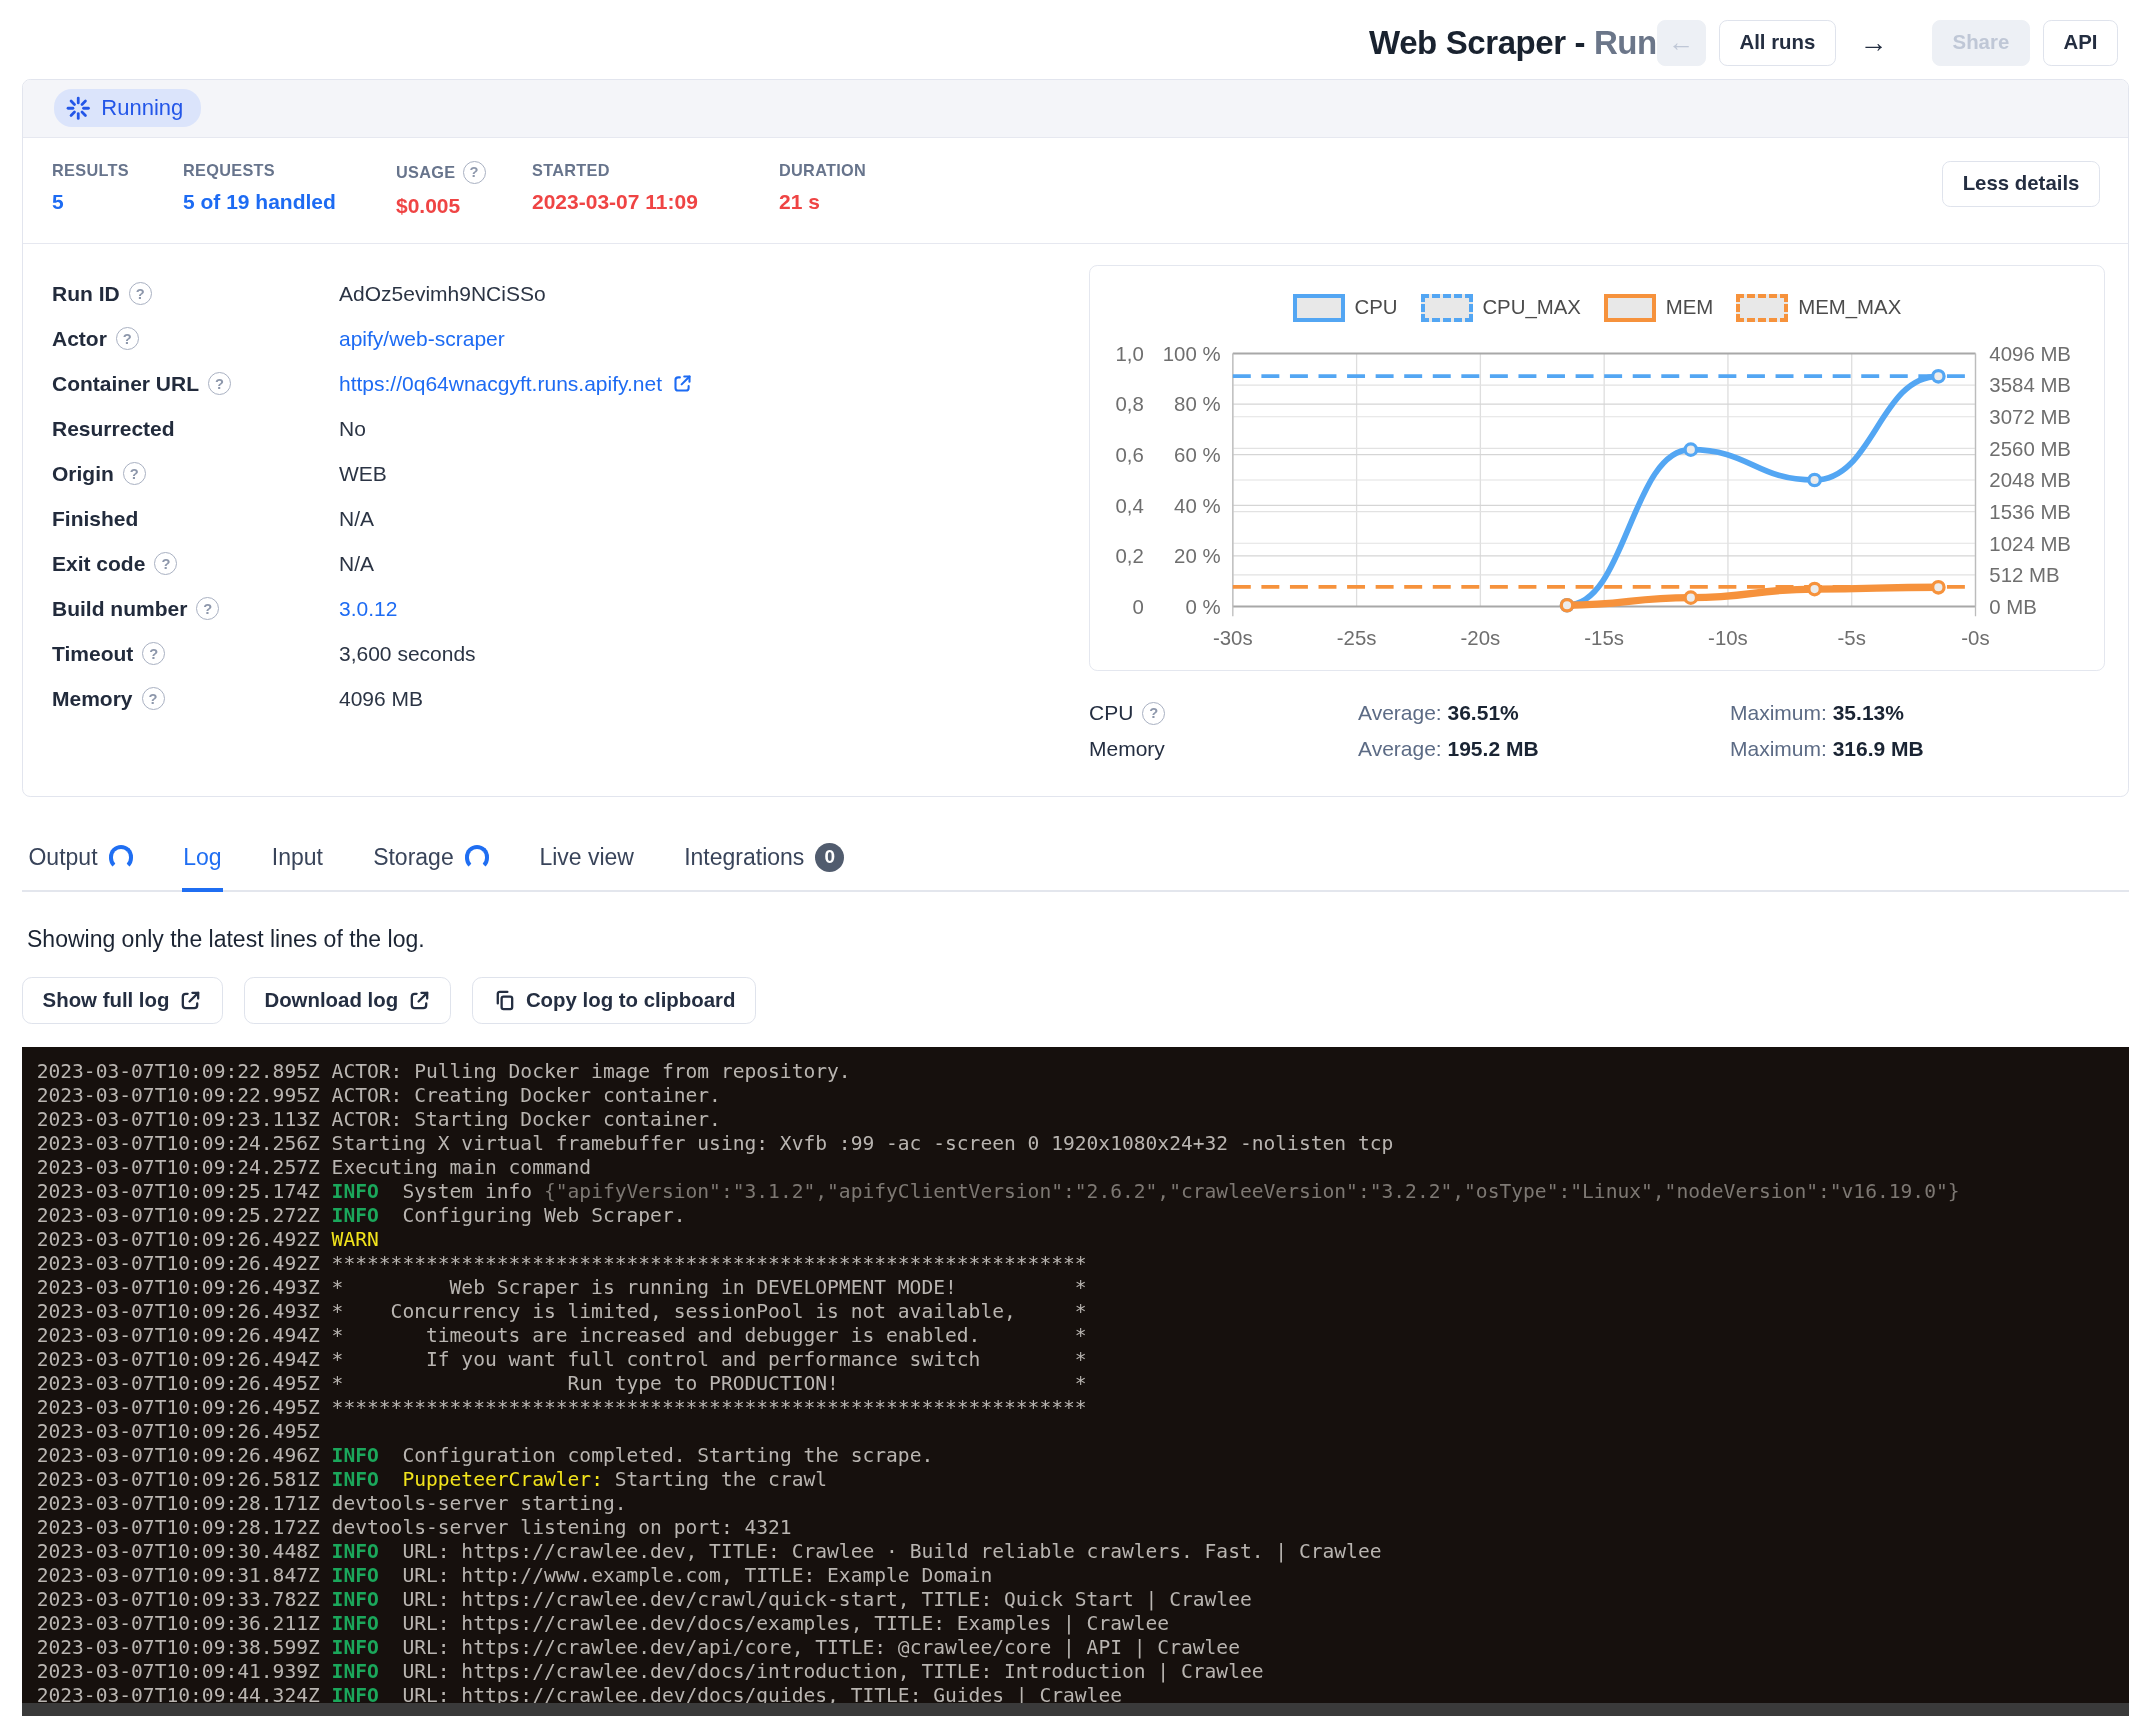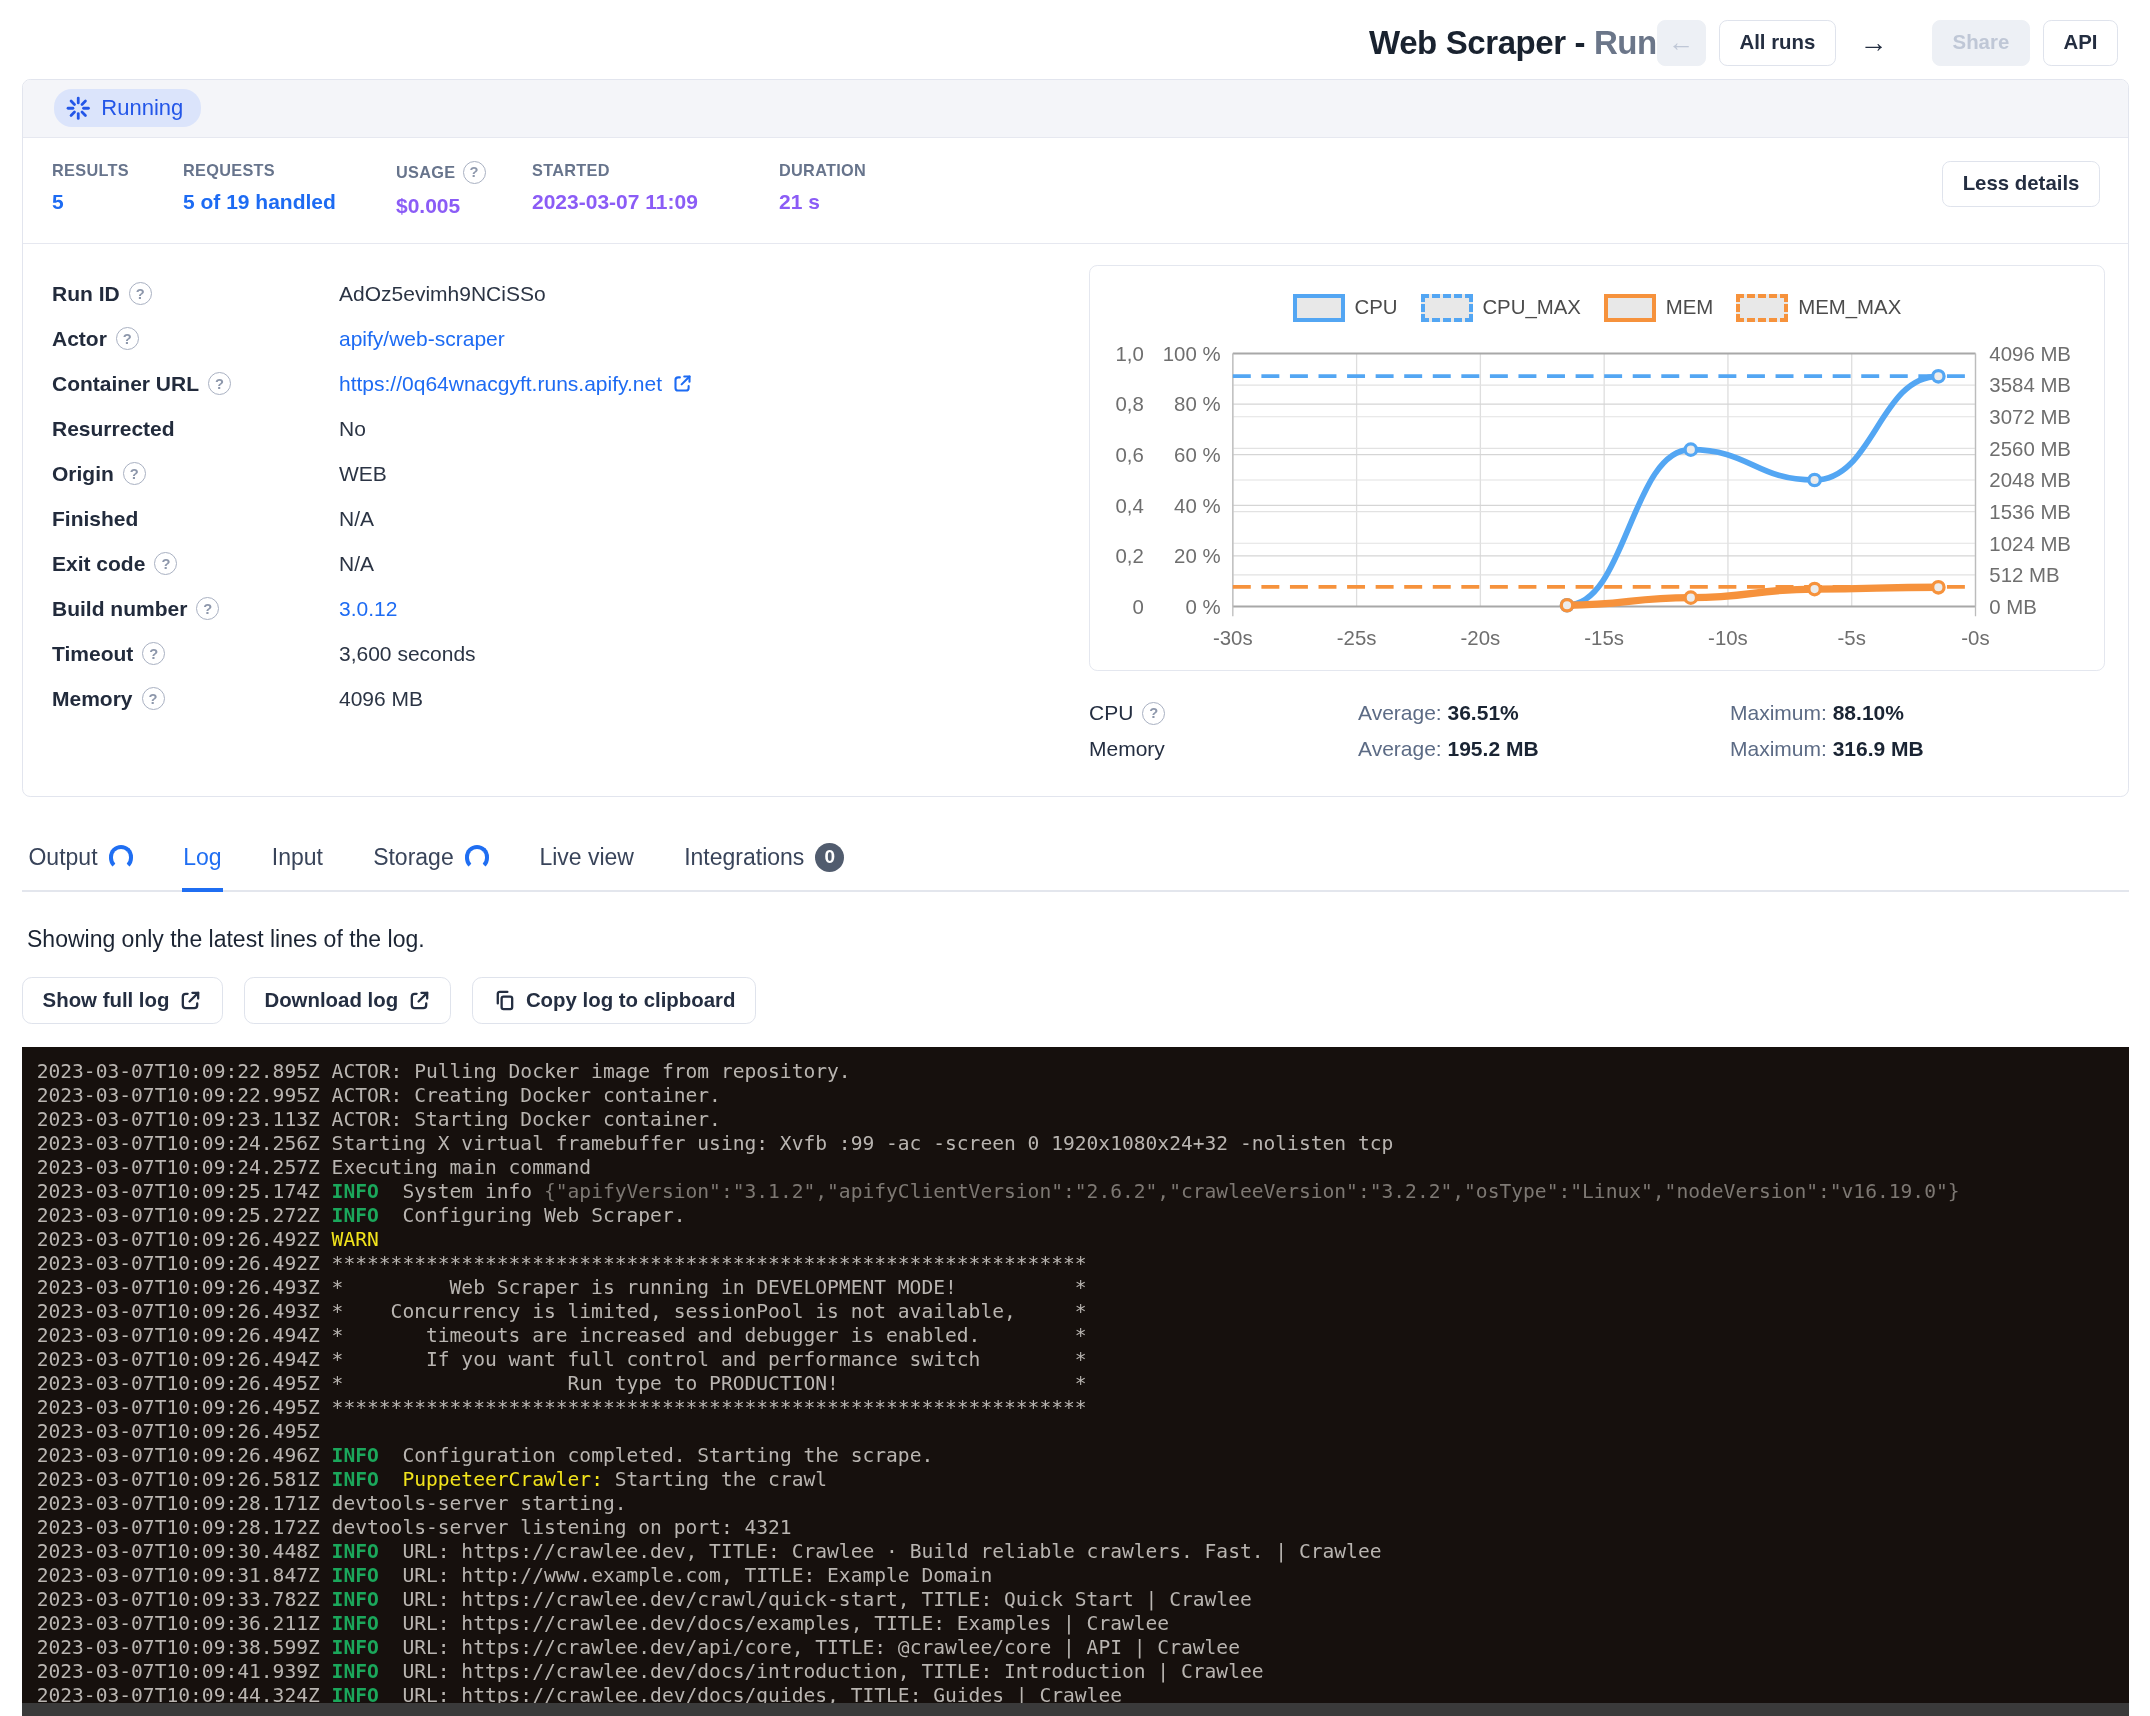--- a/index.html
+++ b/index.html
@@ -25,21 +25,21 @@
   
   .run-card { margin:13px 22px 0; border:1.6px solid #e2e5ee; border-radius:8.2px; overflow:hidden; }
   .card-strip { background:#f4f5f9; border-bottom:1.6px solid #e6e8f0; padding:9.8px 0 9.8px 31px; }
   .badge-running {
     display:inline-flex; align-items:center; gap:10.6px; background:#dbe4fb; color:#2356e8;
     border-radius:18px; padding:5.7px 18px 5.7px 12.2px; font-size:22px; font-weight:500;
   }
   .stats-row { display:flex; align-items:flex-start; padding:23px 28px 24.5px 29px; }
   .stat { flex:none; }
   .stat-label { display:flex; align-items:center; gap:7.3px; font-size:16.3px; font-weight:700; color:#67748c; letter-spacing:0.3px; }
-  .stat-value { margin-top:10.6px; font-size:21px; font-weight:700; color:#8b5cf6; }
+  .stat-value { margin-top:10.6px; font-size:21px; font-weight:700; color:#ef4444; }
   .stat-value.is-link { color:#1d6bf3; cursor:pointer; }
   .less-details { margin-left:auto; }
   .card-divider { border:none; border-top:1.6px solid #e6e8f0; margin:0; }
   .card-body { display:flex; gap:23px; padding:21px 23px 29px 29px; }
   
   .details-col { flex:1; padding-top:6.5px; }
   .detail-row { display:flex; align-items:center; height:45px; }
   .detail-label { width:287px; display:flex; align-items:center; gap:9px; font-size:21px; font-weight:700; color:#222b3c; }
   .detail-value { font-size:21px; color:#2b3444; display:flex; align-items:center; gap:9.8px; }
   .detail-value.is-link { color:#1d6bf3; cursor:pointer; }
@@ -344,21 +344,21 @@
             <circle cx="1039.5" cy="301.44" r="7" fill="#ececec" stroke="#f6923c" stroke-width="4"></circle>
           </svg>
       </div>
       <div class="usage-summary">
           <div class="usage-row">
             <div class="usage-label">
               <span>CPU</span>
               <span class="help-icon">?</span>
             </div>
             <div class="usage-metric"><span class="metric-prefix">Average: </span><span class="metric-value">36.51%</span></div>
-            <div class="usage-metric"><span class="metric-prefix">Maximum: </span><span class="metric-value">88.10%</span></div>
+            <div class="usage-metric"><span class="metric-prefix">Maximum: </span><span class="metric-value">35.13%</span></div>
           </div>
           <div class="usage-row">
             <div class="usage-label">
               <span>Memory</span>
             </div>
             <div class="usage-metric"><span class="metric-prefix">Average: </span><span class="metric-value">195.2 MB</span></div>
             <div class="usage-metric"><span class="metric-prefix">Maximum: </span><span class="metric-value">316.9 MB</span></div>
           </div>
         </div>
     </div>

